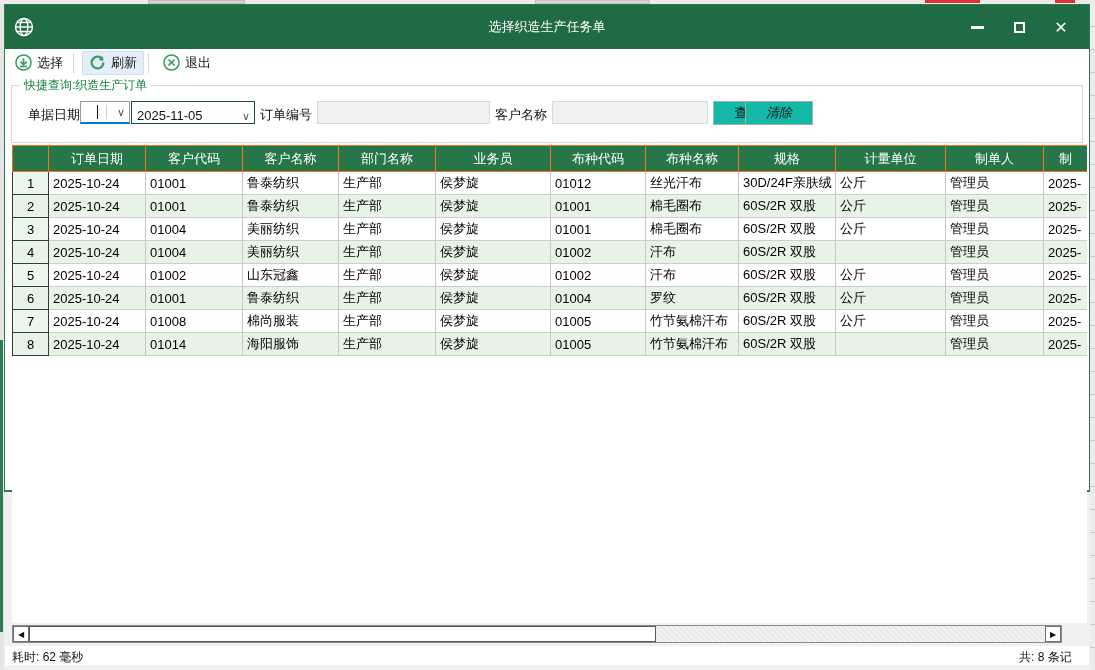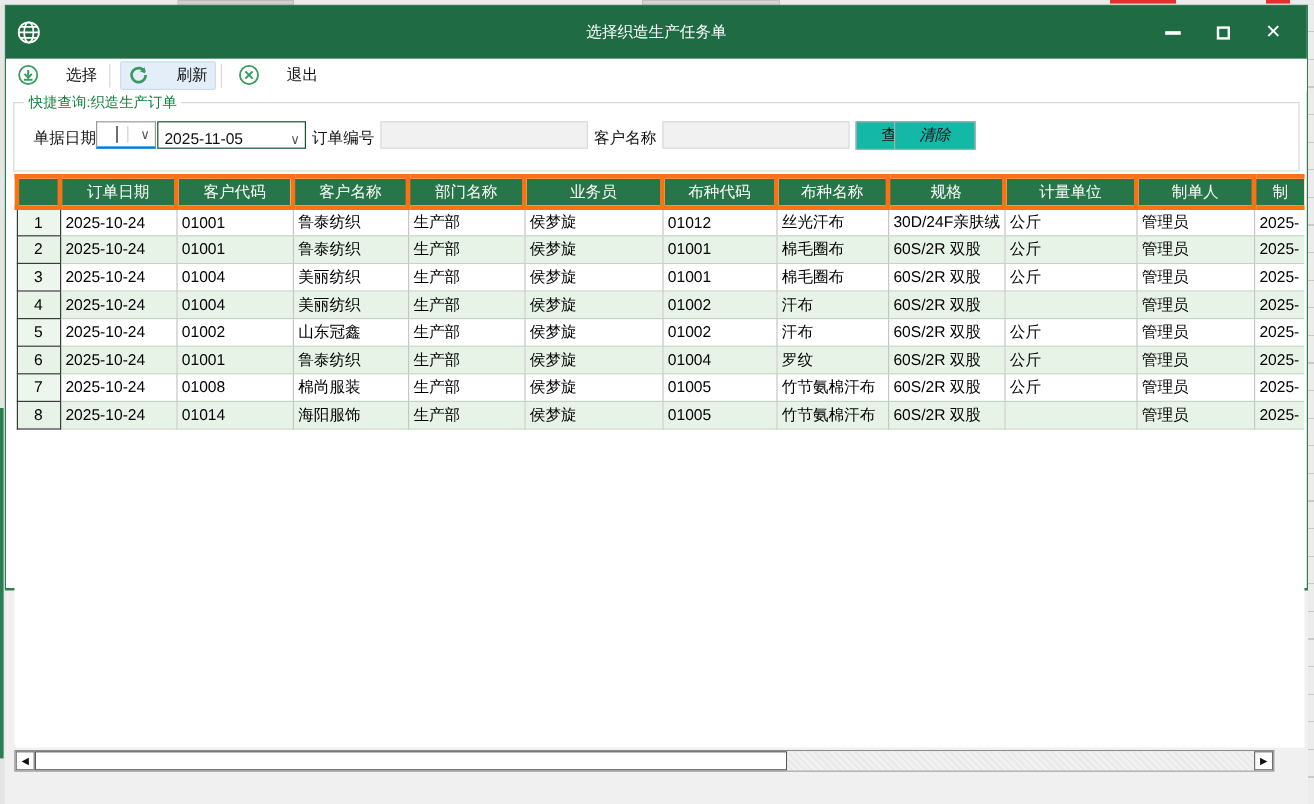--- a/index.html
+++ b/index.html
@@ -36,21 +36,21 @@
   .win-controls{position:absolute;right:14px;top:0;height:44px;display:flex;align-items:center;gap:14px;}
   .win-btn{width:28px;height:26px;display:flex;align-items:center;justify-content:center;color:#fff;
     font-size:14px;cursor:default;}
   .win-btn .sq{width:11px;height:11px;border:2px solid #fff;display:inline-block;}
   .win-btn.min .bar{width:13px;height:3px;background:#fff;display:inline-block;}
   .win-btn.close{font-size:16px;font-weight:bold;}
 
   
   .toolbar{position:absolute;left:0;top:44px;width:100%;height:27px;background:#FFFFFF;
     display:flex;align-items:center;font-size:13px;color:#111;}
-  .tb-btn{display:flex;align-items:center;gap:23px;padding:2px 6px;margin-left:4px;border-radius:2px;}
+  .tb-btn{display:flex;align-items:center;gap:5px;padding:2px 6px;margin-left:4px;border-radius:2px;}
   .tb-btn.hl{background:#E4EEF8;border:1px solid #CBDDF0;}
   .tb-sep{width:1px;height:20px;background:#D8D8D8;margin:0 4px;}
   .tb-icon{width:17px;height:17px;display:block;}
 
   
   fieldset.querybox{position:absolute;left:6px;top:72px;width:1072px;height:66px;
     border:1px solid #D8D8D8;}
   fieldset.querybox legend{font-size:12px;color:#15803d;margin-left:8px;padding:0 4px;}
 
   .filter-label{position:absolute;top:101px;font-size:13px;color:#111;}
@@ -67,21 +67,21 @@
   .input-customer{left:547px;width:156px;}
   .q-btn{background:#14b8a6;border:1px solid #ACACAC;font-size:13px;color:#111;
     display:flex;align-items:center;justify-content:center;}
   .btn-search{left:708px;width:69px;height:24px;}
   .btn-clear{left:740px;width:68px;height:24px;font-style:italic;}
 
   
   .grid-wrap{position:absolute;left:7px;top:140px;width:1075px;height:478px;background:#fff;overflow:hidden;}
   table.grid{border-collapse:collapse;table-layout:fixed;width:1075px;font-size:13px;color:#000;}
   table.grid th{background:var(--header-green);color:#FFFFFF;font-weight:normal;height:26px;
-    border:4px solid #f97316;text-align:center;overflow:hidden;white-space:nowrap;}
+    border:1px solid #f97316;text-align:center;overflow:hidden;white-space:nowrap;}
   table.grid td{height:23px;border-right:1px solid #C6C6C6;border-bottom:1px solid #C2D6C2;
     padding:0 4px;overflow:hidden;white-space:nowrap;background:#FFFFFF;}
   table.grid tr.alt td{background:var(--row-alt);}
   table.grid td.rownum{background:#EDF6ED;border:1px solid #3A3A3A;text-align:center;padding:0;}
 
   
   .hscroll{position:absolute;left:7px;top:620px;width:1050px;height:18px;border:1px solid #8C8C8C;
     background:#F4F4F4;display:flex;align-items:stretch;}
   .hs-arrow{width:16px;background:#FDFDFD;border:1px solid #6F6F6F;display:flex;align-items:center;
     justify-content:center;font-size:8px;color:#111;flex:0 0 auto;}
@@ -336,15 +336,19 @@
       </table>
     </div>
 
     <div class="hscroll">
       <div class="hs-arrow">◀</div>
       <div class="hs-thumb"></div>
       <div class="hs-track"></div>
       <div class="hs-arrow">▶</div>
     </div>
 
+    <div class="statusbar">
+      <span class="status-left">耗时: 62 毫秒</span>
+      <span class="status-right">共: 8 条记</span>
+    </div>
 
   </div>
 </div>
 
 </body></html>

